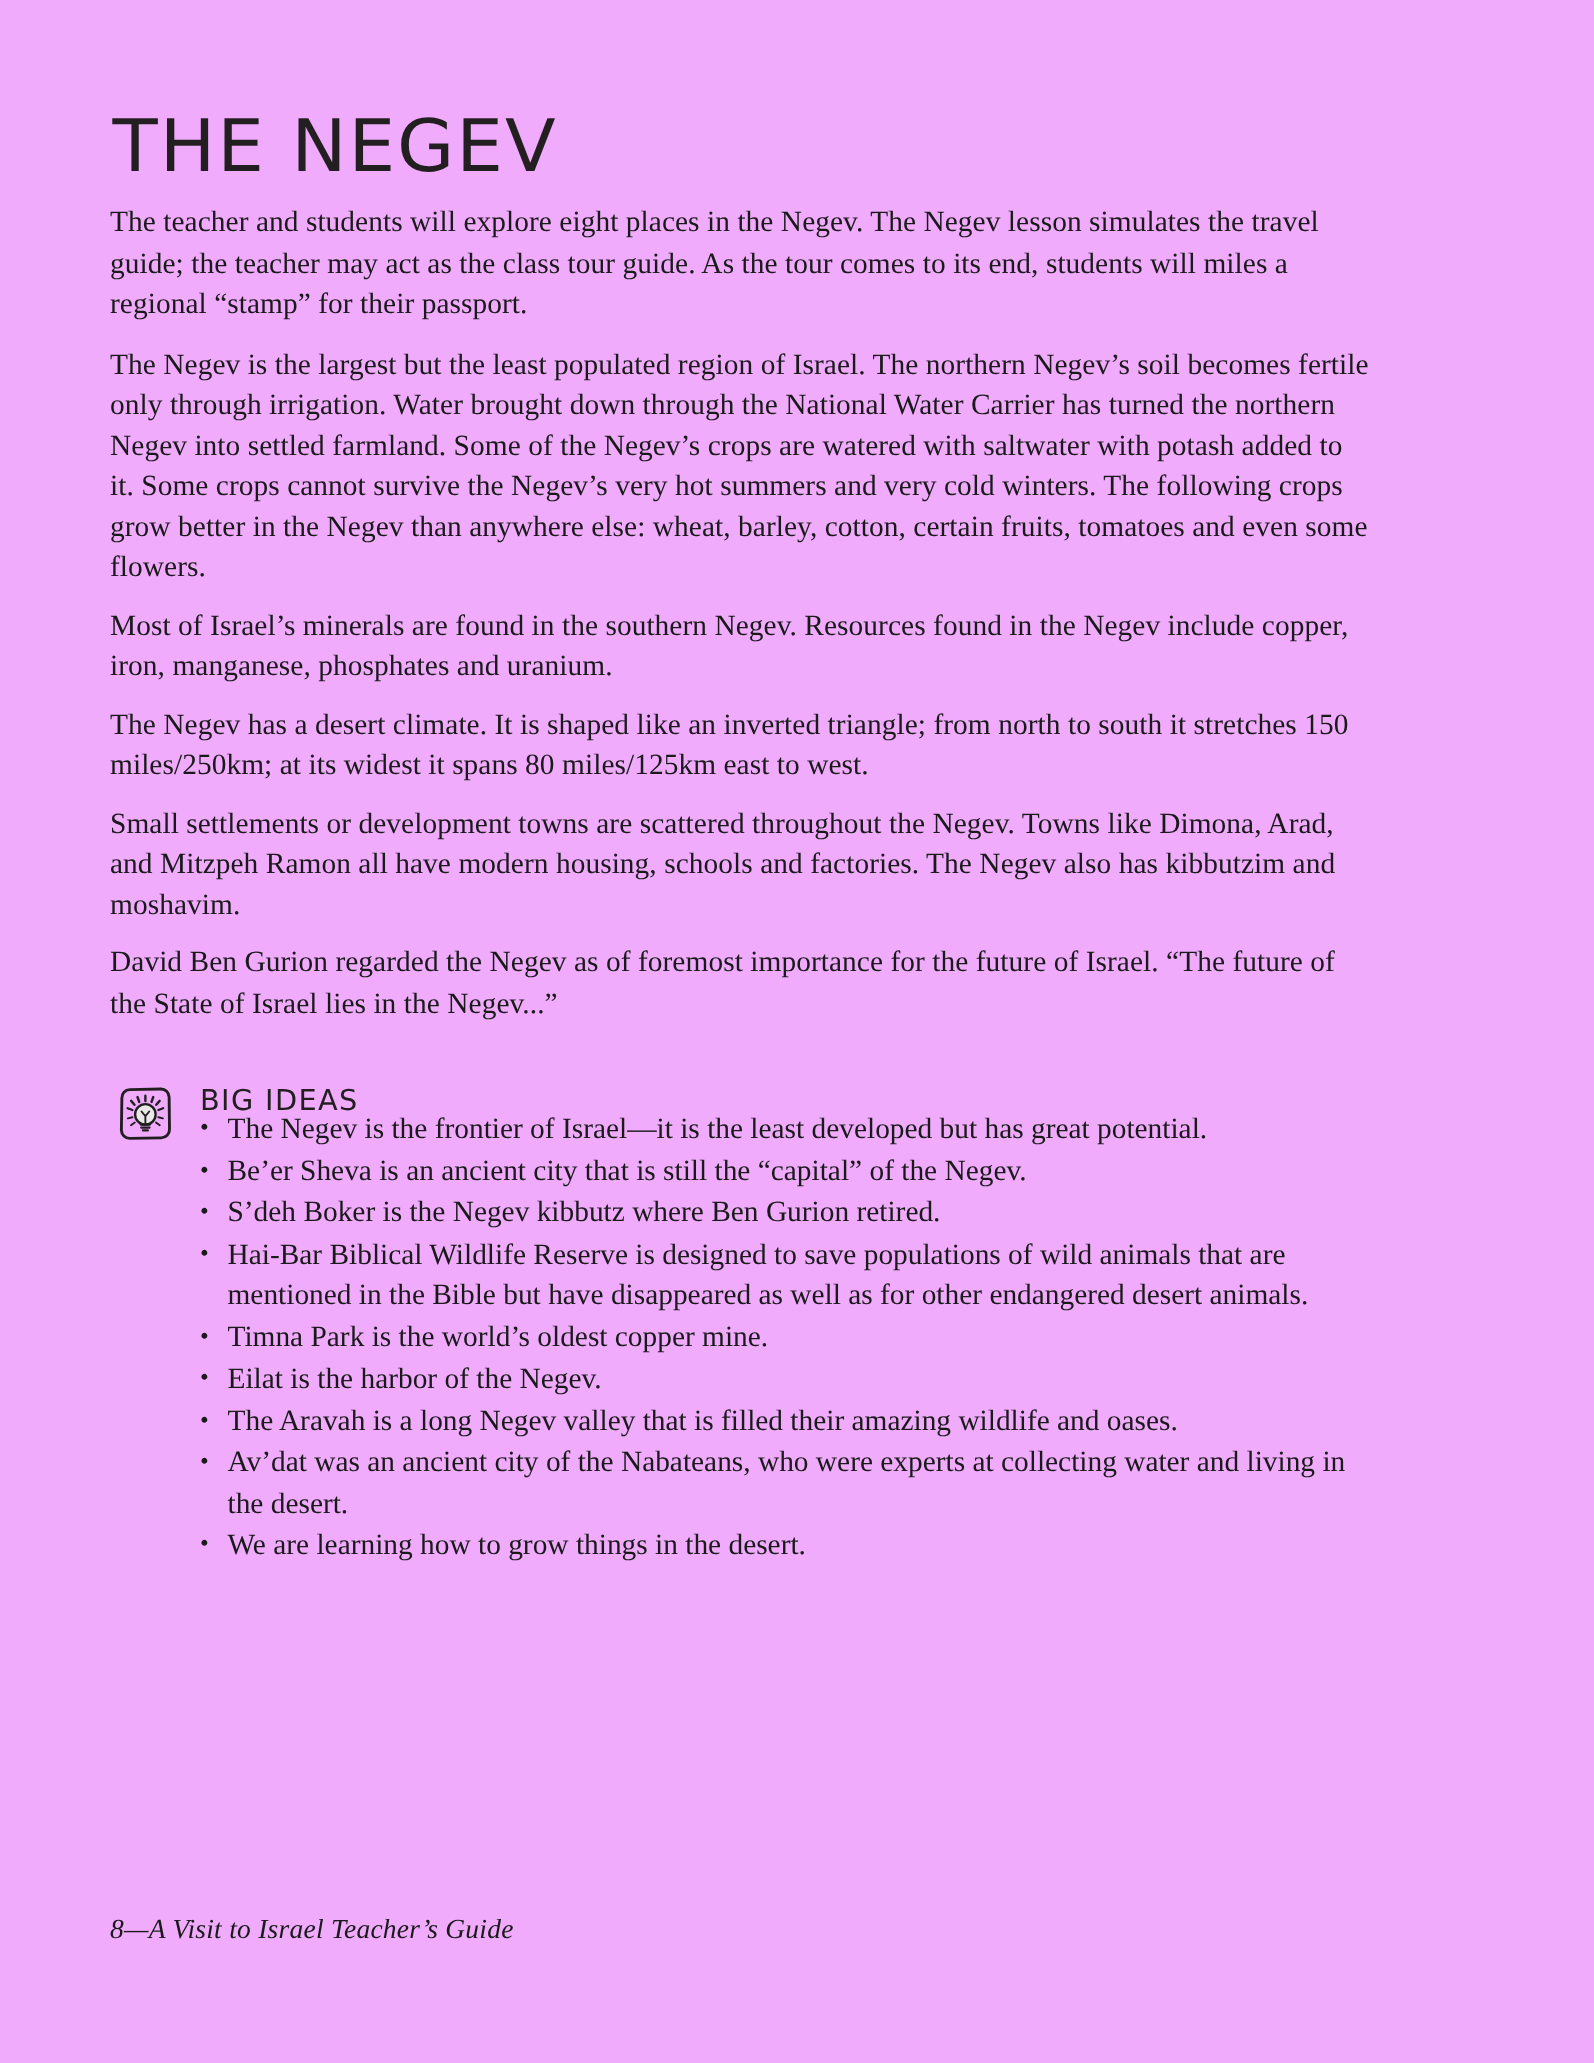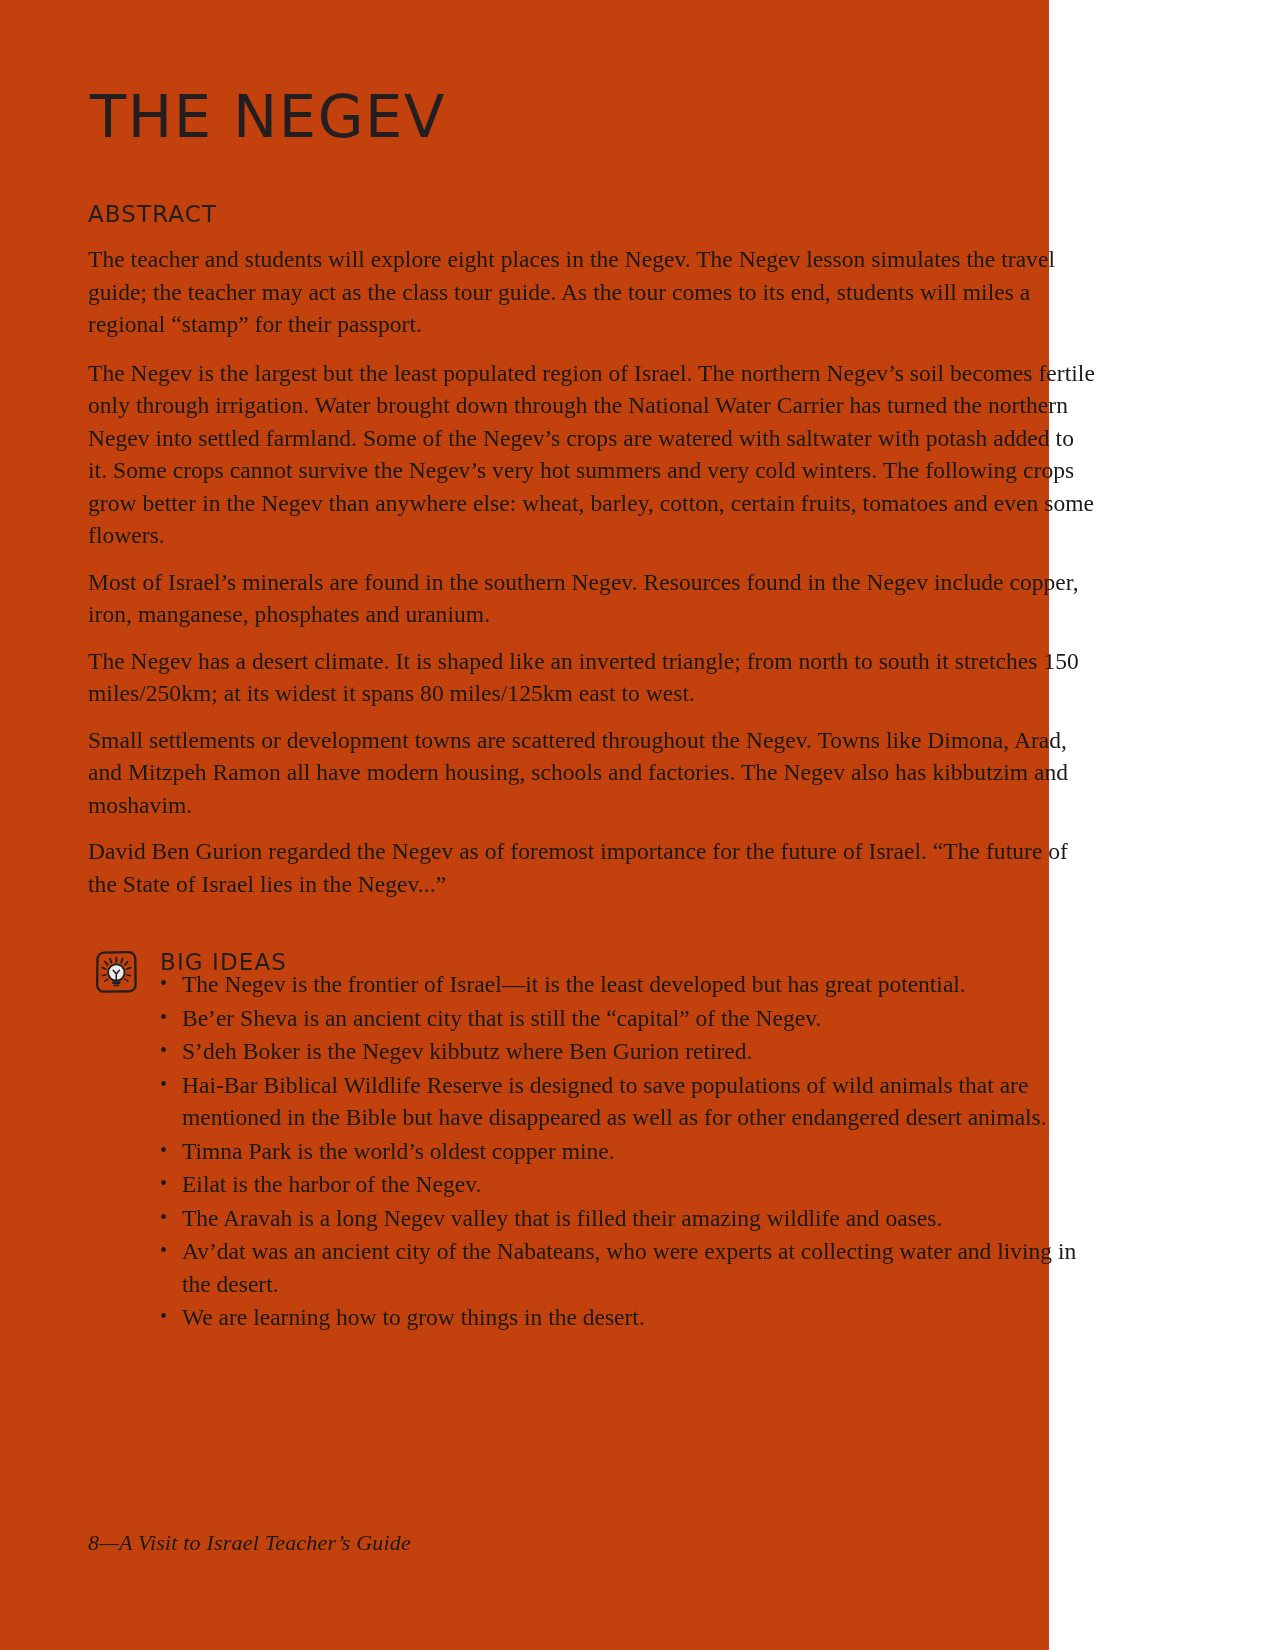--- a/index.html
+++ b/index.html
@@ -14,23 +14,23 @@
     position: relative;
     overflow: hidden;
     font-family: "Liberation Serif", "DejaVu Serif", serif;
     color: #1a1a1a;
     -webkit-font-smoothing: antialiased;
   }
 
   .page {
     position: absolute;
     left: 0; top: 0;
-    width: 1049px;
+    width: 1275px;
     height: 1650px;
-    background: #c2410c;
+    background: #f0abfc;
   }
 
   .content {
     position: absolute;
     left: 88px;
     top: 0;
     width: 1010px;
   }
 
   
@@ -150,21 +150,20 @@
   }
 </style>
 </head>
 <body>
 
 <div class="page">
   <div class="content">
 
     <h1 class="doc-title">THE NEGEV</h1>
 
-    <h2 class="section-heading abstract-heading">ABSTRACT</h2>
 
     <p class="para abstract-body">The teacher and students will explore eight places in the Negev. The Negev lesson simulates the travel guide; the teacher may act as the class tour guide. As the tour comes to its end, students will miles a regional “stamp” for their passport.</p>
 
 
     <p class="para overview-para first">The Negev is the largest but the least populated region of Israel. The northern Negev’s soil becomes fertile only through irrigation. Water brought down through the National Water Carrier has turned the northern Negev into settled farmland. Some of the Negev’s crops are watered with saltwater with potash added to it. Some crops cannot survive the Negev’s very hot summers and very cold winters. The following crops grow better in the Negev than anywhere else: wheat, barley, cotton, certain fruits, tomatoes and even some flowers.</p>
     <p class="para overview-para">Most of Israel’s minerals are found in the southern Negev. Resources found in the Negev include copper, iron, manganese, phosphates and uranium.</p>
     <p class="para overview-para">The Negev has a desert climate. It is shaped like an inverted triangle; from north to south it stretches 150 miles/250km; at its widest it spans 80 miles/125km east to west.</p>
     <p class="para overview-para">Small settlements or development towns are scattered throughout the Negev. Towns like Dimona, Arad, and Mitzpeh Ramon all have modern housing, schools and factories. The Negev also has kibbutzim and moshavim.</p>
     <p class="para overview-para">David Ben Gurion regarded the Negev as of foremost importance for the future of Israel. “The future of the State of Israel lies in the Negev...”</p>
 

